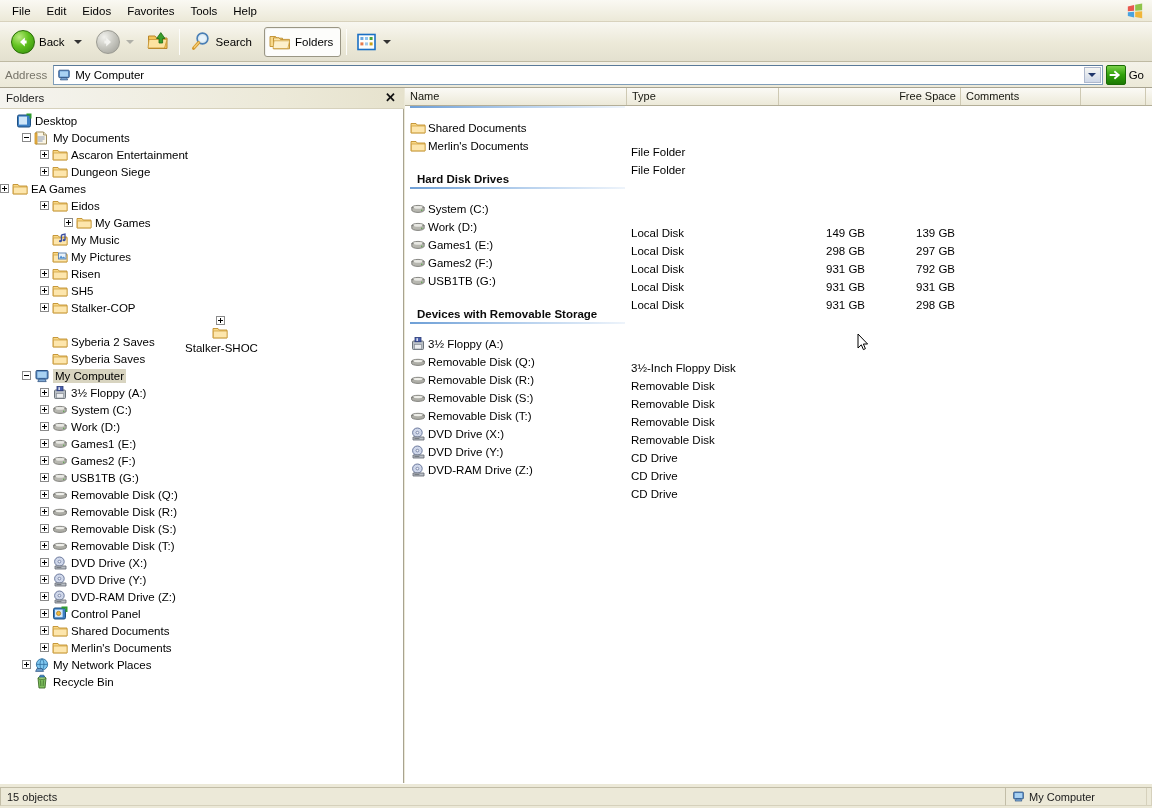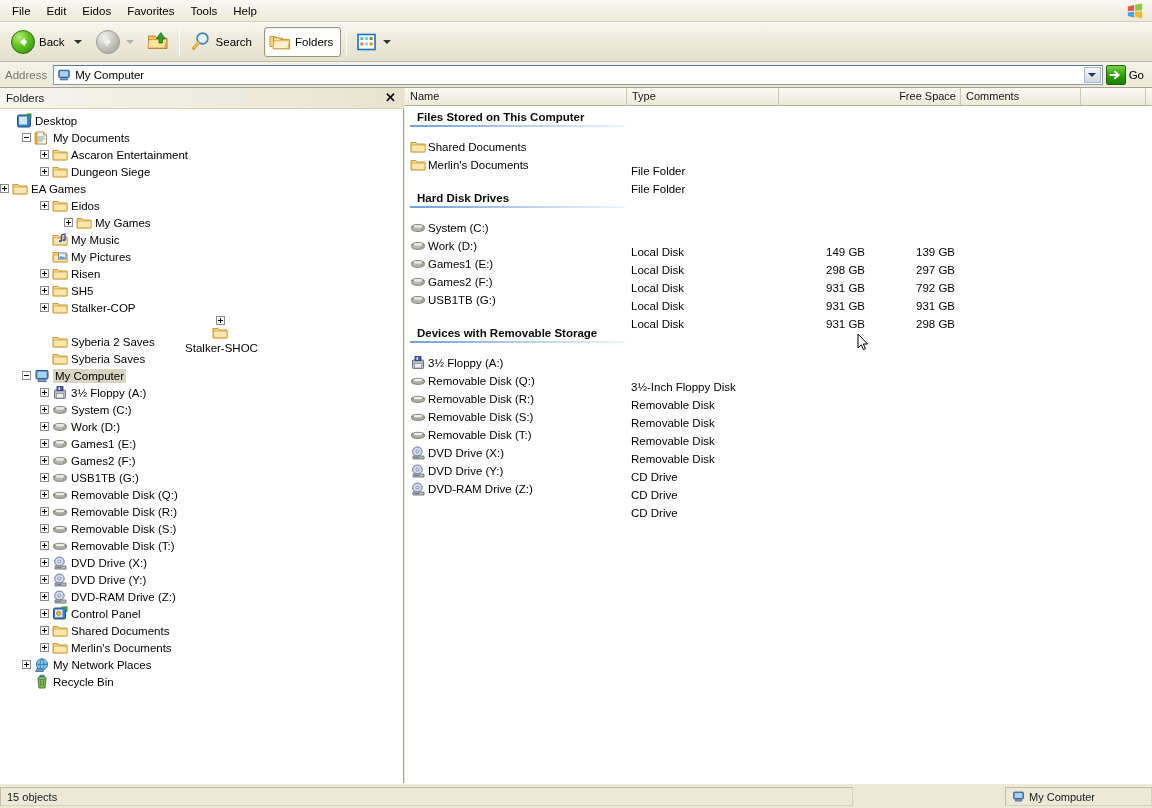--- a/index.html
+++ b/index.html
@@ -607,21 +607,20 @@
     <div class="col-head" id="col-head">
         <div class="col-cell" style="width: 222px;">Name</div>
         <div class="col-cell" style="width: 152px;">Type</div>
         <div class="col-cell num" style="width: 92px; margin-top: 24px;">Total Size</div>
         <div class="col-cell num" style="width: 90px;">Free Space</div>
         <div class="col-cell" style="width: 120px;">Comments</div>
         <div class="col-cell" style="width: 65px;"></div>
       </div>
     <div class="list-body" id="list-body">
         <div>
-          <div class="section-head">Files Stored on This Computer</div>
           <div class="section-rule"></div>
           <div style="height: 11px;"></div>
           <div class="row">
             <div class="cell-name" style="width: 222px;">
               <span style="width: 16px; height: 16px; flex: 0 0 auto; display: inline-block;"><svg viewBox="0 0 16 16" width="16" height="16">
                   <path d="M1 3.5 L6 3.5 L7.2 5 L15 5 L15 13 L1 13 Z" fill="#f9d886" stroke="#c08f2c" stroke-width=".9"></path>
                   <path d="M1.4 6 L15 6 L15 12.8 L1.4 12.8 Z" fill="#fde6ad" stroke="#c99a35" stroke-width=".7"></path>
                 </svg></span>
               <span class="nm">Shared Documents</span>
             </div>
@@ -845,21 +844,21 @@
             <div class="cell num" style="width: 92px;"></div>
             <div class="cell num" style="width: 90px;"></div>
             <div class="cell" style="width: 120px; padding-left: 4px;"></div>
           </div>
           <div style="height: 0px;"></div>
         </div>
       </div>
   </div>
 
   <div class="statusbar">
-    <div class="status-seg" style="left:0;width:853px;">
+    <div class="status-seg" style="left:0;width:1147px;">
       <span>15 objects</span>
     </div>
     <div class="status-seg" style="left:1005px;width:147px;">
       <svg width="13" height="13" viewBox="0 0 16 16">
         <rect x="2" y="2.5" width="12" height="8.5" rx="1" fill="#5b8ec9" stroke="#2d5280" stroke-width="1"></rect>
         <rect x="3.4" y="3.8" width="9.2" height="6" fill="#a9d2f2"></rect>
         <path d="M5 11 L11 11 L12.2 13.6 L3.8 13.6 Z" fill="#7fa9d6" stroke="#2d5280" stroke-width=".8"></path>
       </svg>
       <span>My Computer</span>
     </div>

